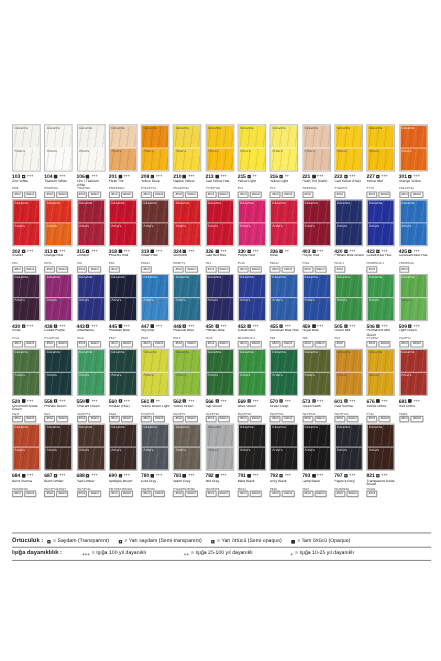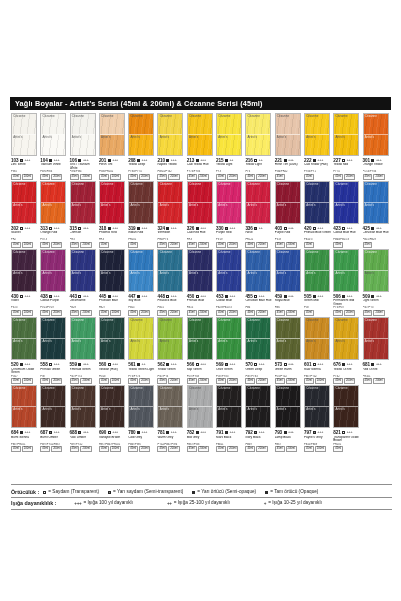--- a/index.html
+++ b/index.html
@@ -79,21 +79,20 @@
   .rule.r1{top:484px;}
   .rule.r2{top:496.5px;}
   .rule.r3{top:509px;}
   .stars{font-size:4.6px;letter-spacing:-.3px;}
 </style>
 </head>
 <body>
 
 <div class="page">
 
-  <div class="titlebar">Yağlı Boyalar - Artist's Serisi (45ml &amp; 200ml) &amp; Cézanne Serisi (45ml)</div>
 
   <div class="grid">
       <div class="row">
         <div class="cell">
           <div class="swatch">
             <div class="half top" style="background: rgb(244, 242, 236);">
               <span class="tex"></span>
               <span class="tag" style="color: rgb(85, 85, 85);">Cézanne</span>
             </div>
             <div class="half bottom" style="background: rgb(247, 245, 239);">

